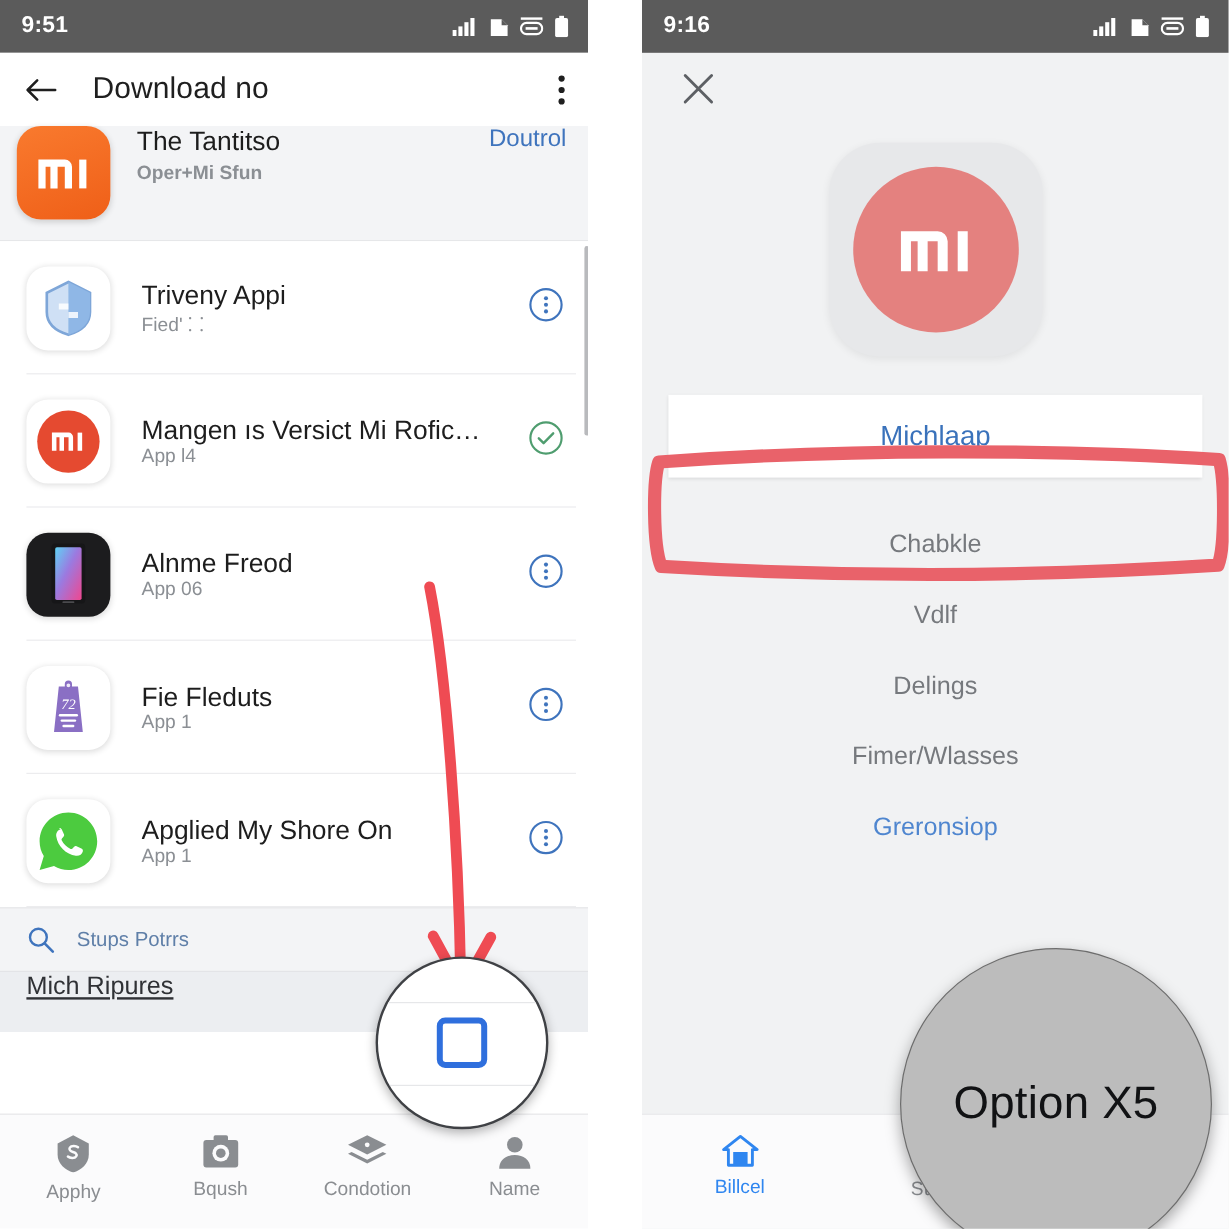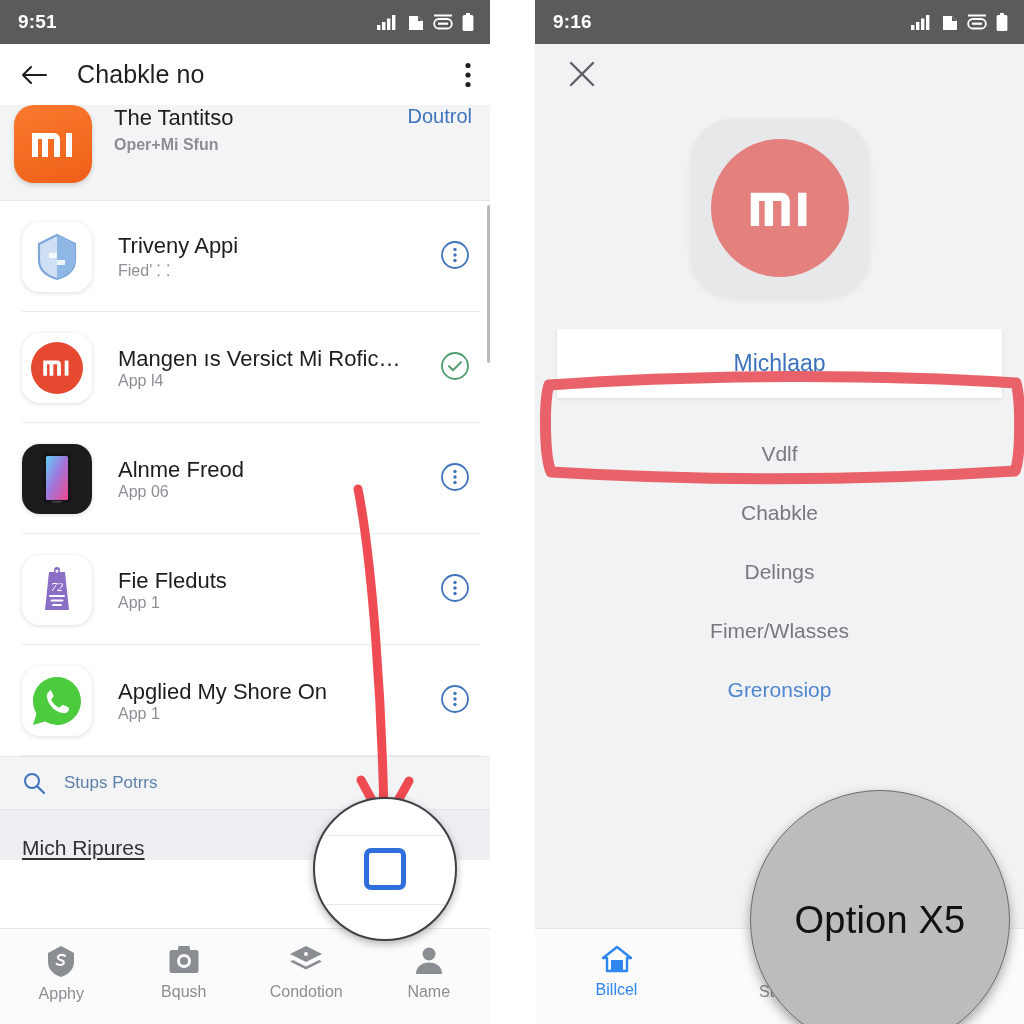--- a/index.html
+++ b/index.html
@@ -80,21 +80,21 @@
   
   .searchrow {
     height: 54px; background: #f3f4f6; display: flex; align-items: center;
     padding-left: 22px; gap: 18px; border-top: 1px solid #e6e7e9;
     border-bottom: 1px solid #e3e4e7;
   }
   .searchrow .sq { font-size: 17px; color: #5f7fa8; }
 
   
   .sectionrow {
-    height: 50px; background: #eceef1; display: flex; align-items: flex-end;
+    height: 50px; background: #eceef1; display: flex; align-items: flex-start;
     padding-left: 22px;
   }
   .sectionrow .lbl {
     font-size: 21px; color: #2f3135; text-decoration: underline;
     text-underline-offset: 3px;
   }
 
   
   .bottomnav {
     position: absolute; left: 0; right: 0; bottom: 0; height: 96px;
@@ -194,21 +194,21 @@
         </svg>
       </span>
     </div>
 
     <div class="appbar">
       <span class="icon-btn">
         <svg width="28" height="24" viewBox="0 0 28 24">
           <path d="M26 12H3M11 4L3 12l8 8" fill="none" stroke="#1f1f1f" stroke-width="2.1" stroke-linecap="round" stroke-linejoin="round"></path>
         </svg>
       </span>
-      <span class="title">Chabkle no</span>
+      <span class="title">Download no</span>
       <span class="icon-btn">
         <svg width="8" height="28" viewBox="0 0 8 28">
           <circle cx="4" cy="4.5" r="2.6" fill="#1f1f1f"></circle>
             <circle cx="4" cy="14" r="2.6" fill="#1f1f1f"></circle>
             <circle cx="4" cy="23.5" r="2.6" fill="#1f1f1f"></circle>
         </svg>
       </span>
     </div>
 
     <div class="featured">
@@ -441,22 +441,22 @@
           </svg>
         </span>
       </span>
     </div>
 
     <div class="rp-primary">
       <span class="lbl">Michlaap</span>
     </div>
 
     <div class="rp-menu">
+      <div class="mi">Chabkle</div>
       <div class="mi">Vdlf</div>
-      <div class="mi">Chabkle</div>
       <div class="mi">Delings</div>
       <div class="mi">Fimer/Wlasses</div>
       <div class="mi link">Greronsiop</div>
     </div>
 
     <div class="bottomnav">
       <div class="navitem active">
         <svg width="32" height="28" viewBox="0 0 32 28">
           <path d="M16 2L2 13h4v13h20V13h4z" fill="none" stroke="#2f86f0" stroke-width="2.4" stroke-linejoin="round"></path>
           <path d="M10 26V15h12v11z" fill="#2f86f0"></path>

